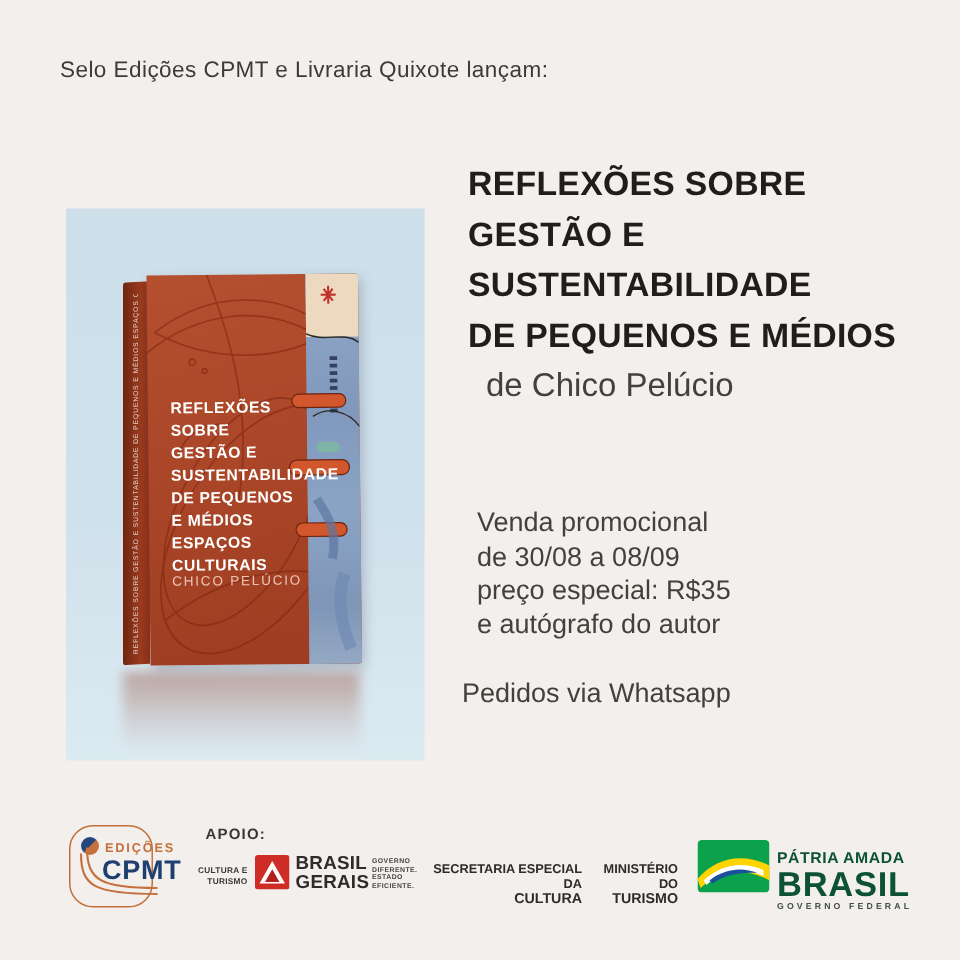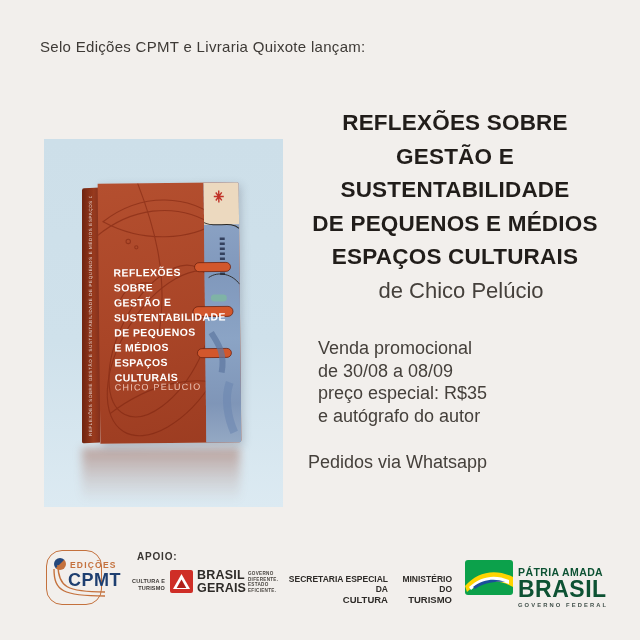--- a/index.html
+++ b/index.html
@@ -31,21 +31,21 @@
   .cover-art{left:0;top:0;}
   .cover-title{left:15px; top:82px; font-size:10.5px; font-weight:bold; line-height:15px;
     color:#ffffff; letter-spacing:.4px;}
   .cover-author{left:15px; top:199px; font-size:9px; letter-spacing:1.2px;
     color:rgba(255,226,215,.8);}
   .book-reflection{left:38px; top:309px; width:158px; height:72px;
     background:linear-gradient(180deg,rgba(140,54,28,.38) 0%,rgba(140,54,28,.12) 45%,rgba(140,54,28,0) 75%);
     filter:blur(4px);}
 
   
-  .headline{left:300px; top:106px; width:310px;text-align:center;}
+  .headline{left:312px; top:106px; width:310px;}
   .h-line{font-size:22.5px; font-weight:800; line-height:33.5px; color:#211d1a; letter-spacing:.2px;}
   .byline{font-size:22px; font-weight:400; line-height:33px; color:#45403b;margin-left:12px;}
   .promo{left:318px; top:337px; width:300px;}
   .body-line{font-size:18px; line-height:22.5px; color:#45403b;}
   .contact{left:308px; top:451px; width:300px;}
 
   
   .cpmt-logo{left:46px; top:550px; width:56px; height:55px; border:1.8px solid #c4713d;
     border-radius:16px; box-sizing:border-box;}
   .cpmt-circle{left:7px; top:7px; width:12px; height:12px; border-radius:50%;
@@ -140,21 +140,20 @@
       </div>
       <div class="abs cover-author">CHICO PELÚCIO</div>
     </div>
   </div>
 
   <div class="abs headline">
     <div class="h-line">REFLEXÕES SOBRE</div>
     <div class="h-line">GESTÃO E</div>
     <div class="h-line">SUSTENTABILIDADE</div>
     <div class="h-line">DE PEQUENOS E MÉDIOS</div>
-    <div class="h-line">ESPAÇOS CULTURAIS</div>
     <div class="byline">de Chico Pelúcio</div>
   </div>
 
   <div class="abs promo">
     <div class="body-line">Venda promocional</div>
     <div class="body-line">de 30/08 a 08/09</div>
     <div class="body-line">preço especial: R$35</div>
     <div class="body-line">e autógrafo do autor</div>
   </div>
 

